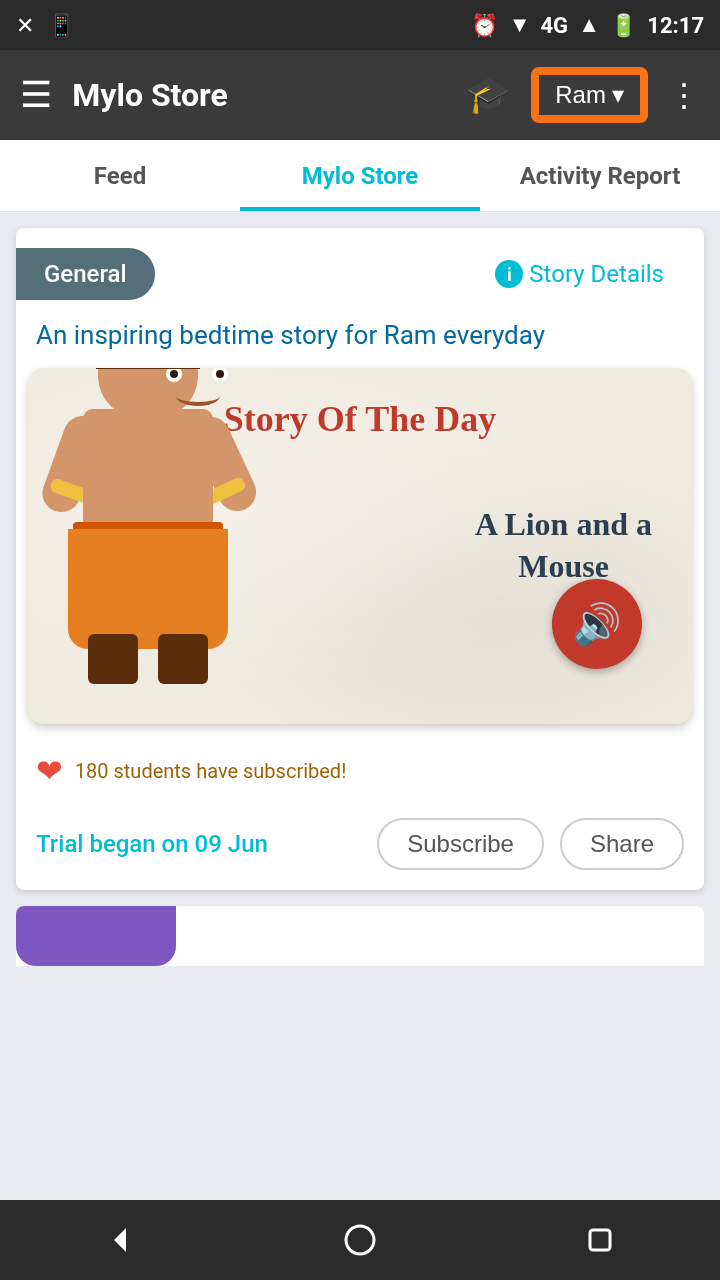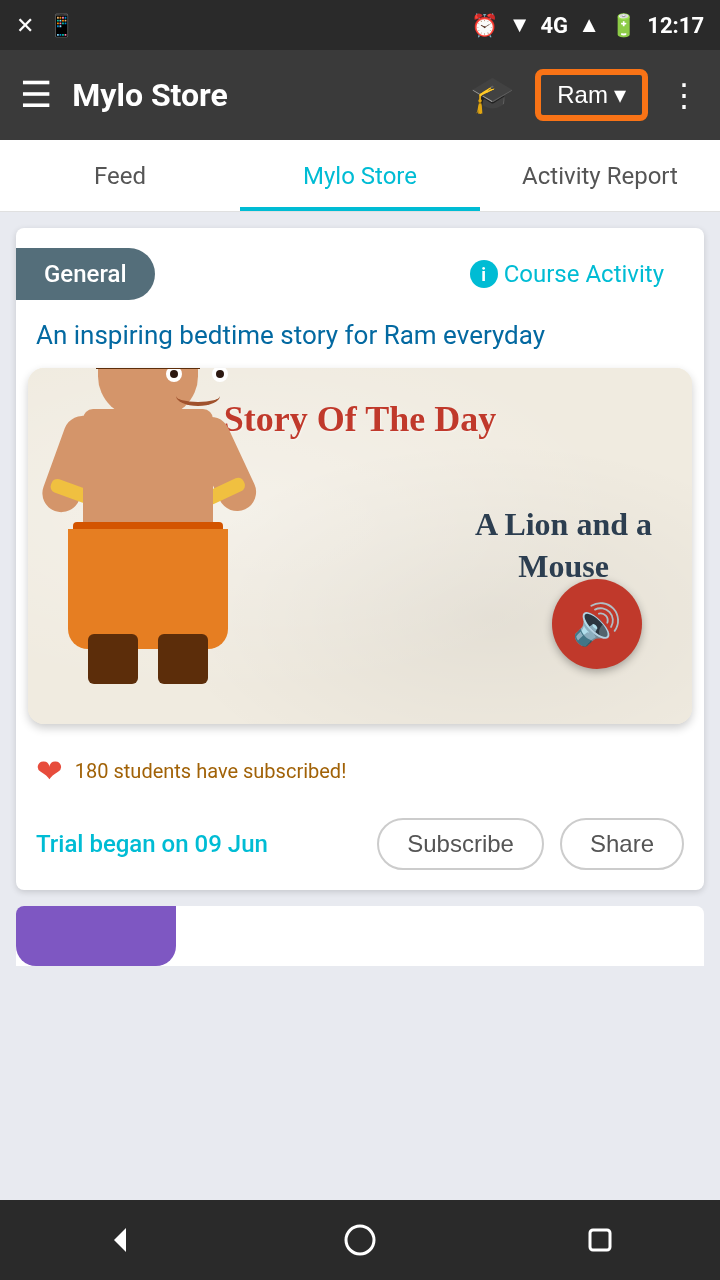--- a/index.html
+++ b/index.html
@@ -54,21 +54,21 @@
     .toolbar-menu-icon {
       color: white;
       font-size: 36px;
       cursor: pointer;
       line-height: 1;
     }
     .toolbar-graduation-icon {
       font-size: 36px;
     }
     .toolbar-user-btn {
-      border: 6px solid #f97316;
+      border: 8px solid #f97316;
       border-radius: 8px;
       padding: 6px 16px;
       color: white;
       font-size: 24px;
       display: flex;
       align-items: center;
       gap: 6px;
       cursor: pointer;
       background: transparent;
     }
@@ -87,21 +87,21 @@
     }
     .tab {
       flex: 1;
       display: flex;
       align-items: center;
       justify-content: center;
       font-size: 24px;
       color: #555;
       cursor: pointer;
       position: relative;
-      font-weight: 400;
+      font-weight: 700;
     }
     .tab.active {
       color: #00bcd4;
     }
     .tab.active::after {
       content: '';
       position: absolute;
       bottom: 0;
       left: 0;
       right: 0;
@@ -550,21 +550,21 @@
 </div>
 
 <div class="main-content">
 
   <div class="card">
 
     <div class="card-header">
       <span class="general-badge">General</span>
       <div class="course-details-link">
         <span class="info-icon">i</span>
-        <span>Course Activity</span>
+        <span>Story Details</span>
       </div>
     </div>
 
     <div class="card-description">An inspiring bedtime story for Ram everyday</div>
 
     <div class="story-card">
       <div class="story-card-bg"></div>
 
       <div class="story-title">Story Of The Day</div>
 

